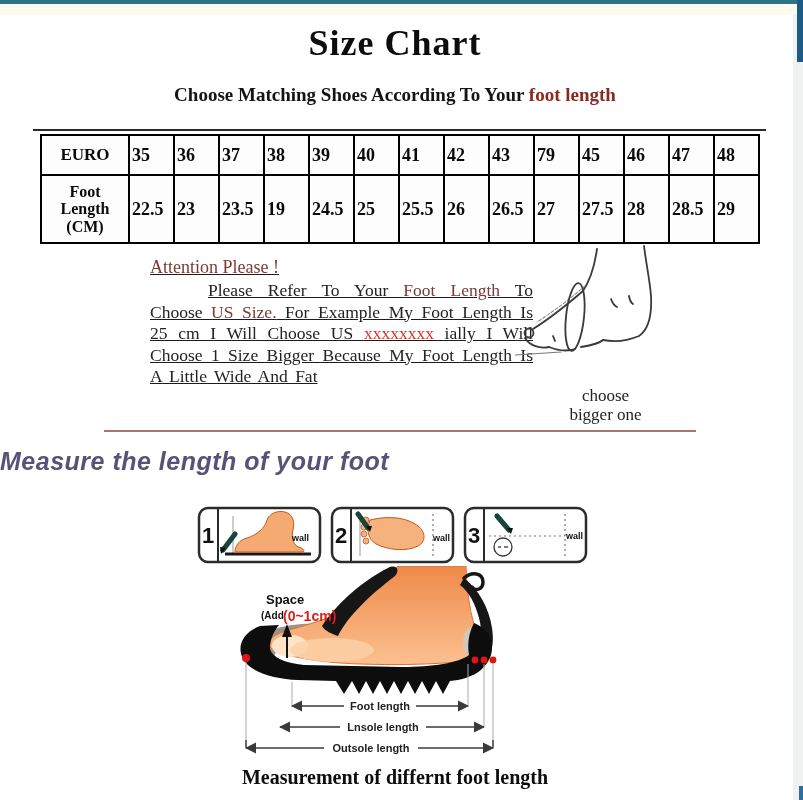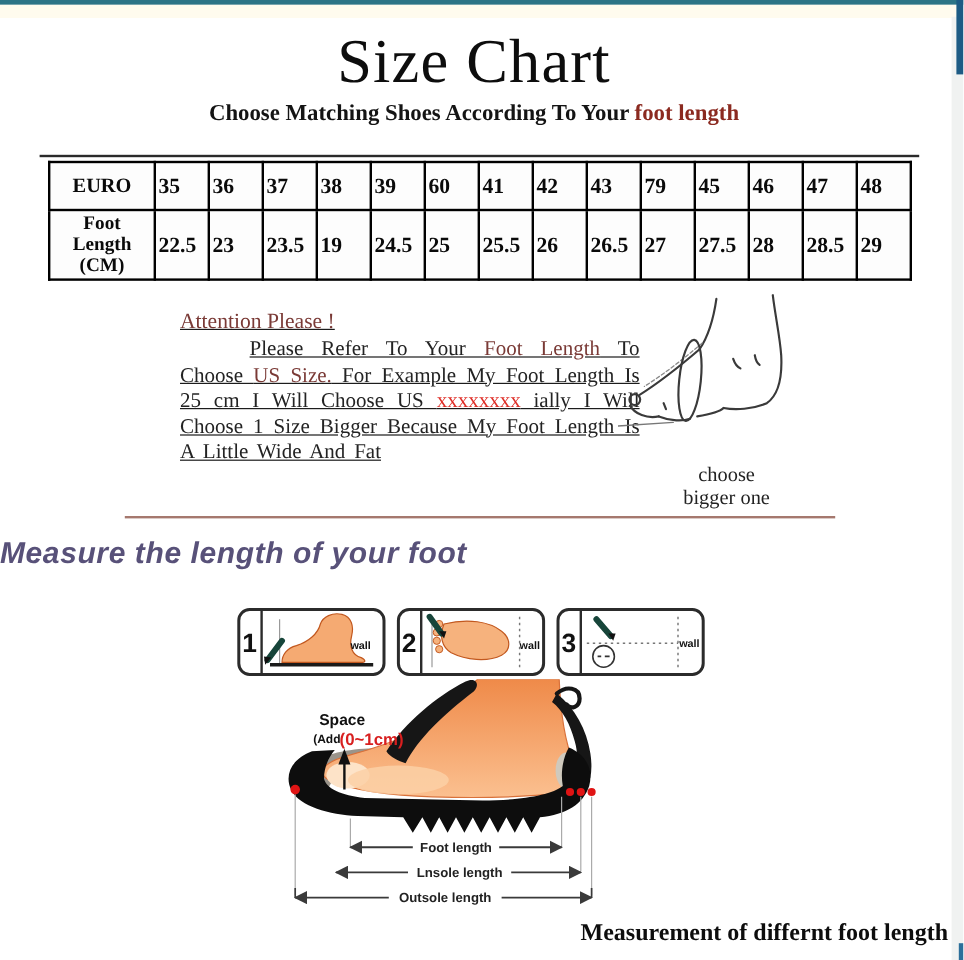--- a/index.html
+++ b/index.html
@@ -10,38 +10,38 @@
   }
   
   .top-teal   { position:absolute; left:0; top:0; width:803px; height:4px; background:#2c7486; }
   .top-cream  { position:absolute; left:0; top:4px; width:803px; height:11px; background:#fffbee; }
   .right-gutter { position:absolute; left:793px; top:14px; width:10px; height:786px; background:#f0f2f1; }
   .right-blue { position:absolute; left:797px; top:0; width:6px; height:62px; background:#1d5b84; }
   .right-blue-bottom { position:absolute; left:799px; top:786px; width:4px; height:14px; background:#2c6f9a; }
 
   .page-title {
     position:absolute; left:0; top:22px; width:790px; text-align:center;
-    font-size:52px; font-weight:normal; letter-spacing:1px; color:#0d0d0d;
+    font-size:36px; font-weight:bold; letter-spacing:1px; color:#0d0d0d;
   }
   .subtitle {
     position:absolute; left:0; top:84px; width:790px; text-align:center;
     font-size:19px; font-weight:bold; color:#141414;
   }
   .subtitle .hl { color:#8b2a20; }
 
   
   .table-topline { position:absolute; left:33px; top:129px; width:733px; height:2px; background:#2a2a2a; }
   table.size {
     position:absolute; left:40px; top:134px; border-collapse:collapse;
     font-weight:bold; table-layout:fixed;
     font-size:18px; color:#0a0a0a; background:#fdfdfd;
   }
   table.size th, table.size td { border:2.5px solid #000; padding:0 2px; }
   table.size tr.r1 th, table.size tr.r1 td { height:40px; }
-  table.size tr.r2 th, table.size tr.r2 td { height:58px;font-family:Liberation Serif, serif; }
+  table.size tr.r2 th, table.size tr.r2 td { height:68px;font-family:Liberation Serif, serif; }
   table.size .hdr { width:88px; font-size:17px; }
   table.size td { width:45px; }
   table.size tr.r2 .hdr { font-size:16px; line-height:1.1; }
 
   
   .attention { position:absolute; left:150px; top:257px; width:383px;text-decoration:underline; }
   .attention .att-head { font-size:18px; color:#7a3a36; margin-bottom:2px; }
   .attention p {
     font-size:17.5px; line-height:21.5px; text-align:justify; text-indent:58px;
     color:#232323; word-spacing:3px;
@@ -61,21 +61,21 @@
     font-family:"Liberation Sans", sans-serif; font-style:italic; font-weight:bold;
     font-size:25px; color:#585179; letter-spacing:0.5px;
   }
 
   .steps { position:absolute; left:197px; top:506px; display:flex; gap:8px; }
   .panel { width:125px; height:58px; }
 
   .big-diagram { position:absolute; left:232px; top:566px; }
 
   .caption {
-    position:absolute; left:0; top:766px; width:790px; text-align:right;
+    position:absolute; left:0; top:766px; width:790px; text-align:center;
     font-size:20px; font-weight:bold; color:#0d0d0d;
   }
 
   svg text { font-family:"Liberation Sans", sans-serif; }
 </style>
 </head>
 <body>
 
 <div id="stage">
 
@@ -95,21 +95,21 @@
   <table class="size">
     <tbody>
         <tr class="r1">
       <th class="hdr">EURO</th>
 
     <td>35</td>
           <td>36</td>
           <td>37</td>
           <td>38</td>
           <td>39</td>
-          <td>60</td>
+          <td>40</td>
           <td>41</td>
           <td>42</td>
           <td>43</td>
           <td>79</td>
           <td>45</td>
           <td>46</td>
           <td>47</td>
           <td>48</td>
         </tr>
     <tr class="r2">

